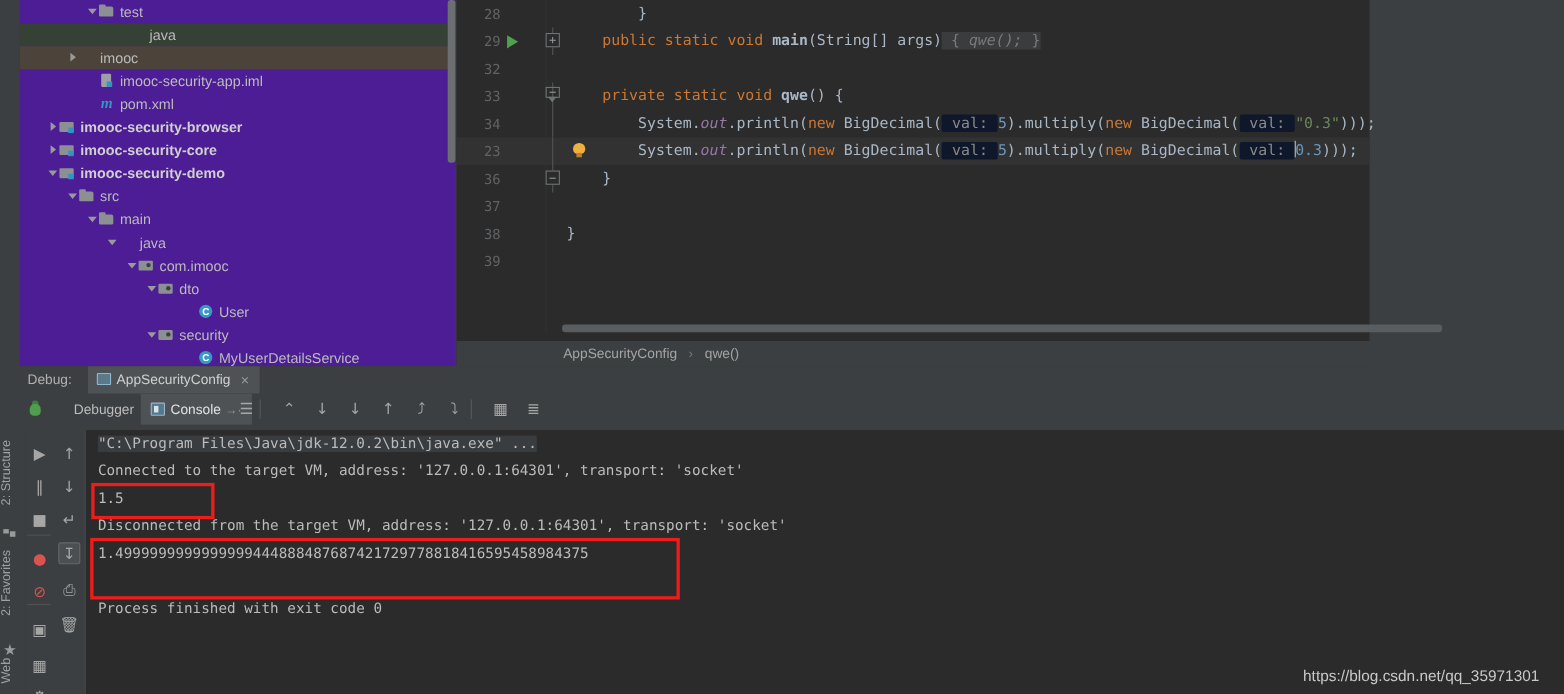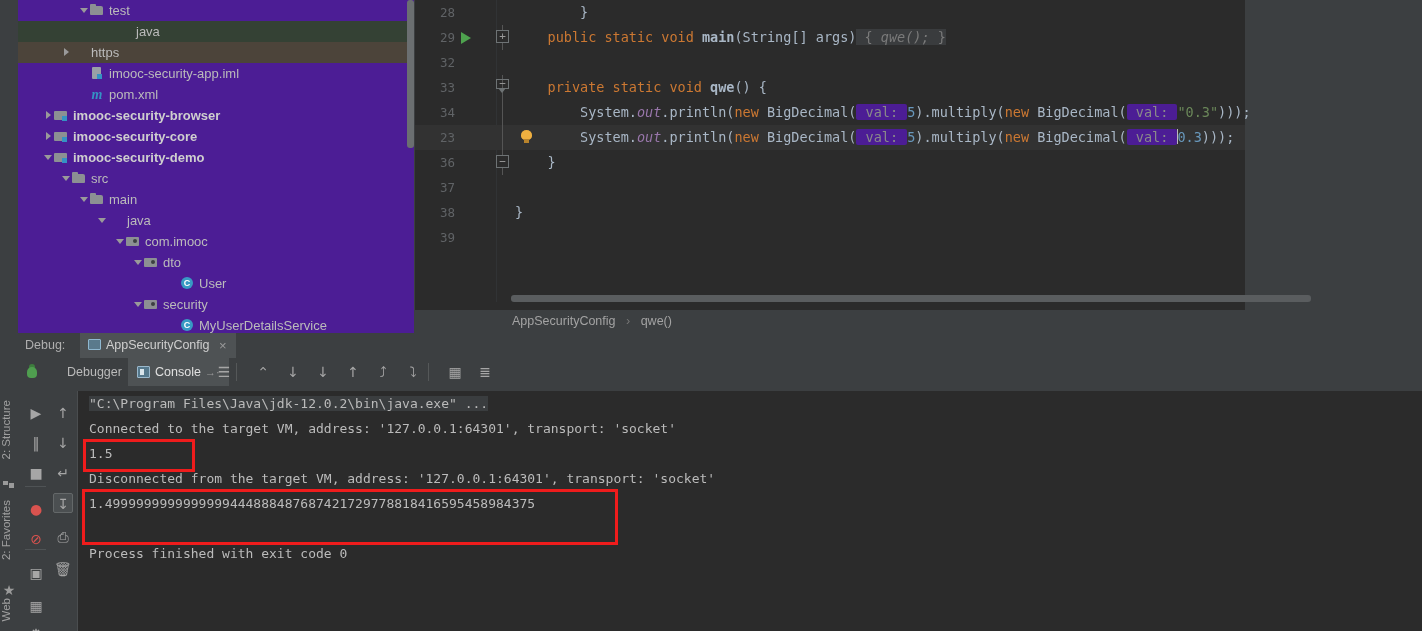--- a/index.html
+++ b/index.html
@@ -162,21 +162,21 @@
     position: absolute; left: 100px; line-height: 25px;
     font-family: "DejaVu Sans Mono", monospace; font-size: 13.5px;
     color: #a9b7c6; white-space: pre;
   }
   .kw { color: #cc7832; }
   .mth-b { color: #a9b7c6; font-weight: bold; }
   .num { color: #6897bb; }
   .str { color: #6a8759; }
   .fld { color: #9876aa; font-style: italic; }
   .hint {
-    background: #4c1d95; color: #8a8a8a; font-style: normal;
+    background: #0f172a; color: #8a8a8a; font-style: normal;
     border-radius: 2px; padding: 0 1px;
   }
   .hintblk { background: #3a3c3e; color: #7a7a7a; }
   .caret {
     display: inline-block; width: 1px; height: 15px; background: #bbbbbb;
     vertical-align: -2px; margin-right: -1px;
   }
   #editor-hscroll {
     position: absolute; left: 96px; bottom: 31px; width: 1326px; height: 7px;
   }
@@ -323,21 +323,21 @@
 </head>
 <body>
 
 <div id="app">
 
   <div id="top-area">
 
     <div id="project-tree">
         <div class="tree-row"><span style="display: inline-block; width: 62px; height: 21px;"></span><span class="tw down"></span><span class="ic folder"></span><span class="tlabel">test</span></div>
         <div class="tree-row sel-green"><span style="display: inline-block; width: 89px; height: 21px;"></span><span class="tw "></span><span class="ic folder-green"></span><span class="tlabel">java</span></div>
-        <div class="tree-row sel-brown"><span style="display: inline-block; width: 44px; height: 21px;"></span><span class="tw right"></span><span class="ic folder-orange"></span><span class="tlabel">https</span></div>
+        <div class="tree-row sel-brown"><span style="display: inline-block; width: 44px; height: 21px;"></span><span class="tw right"></span><span class="ic folder-orange"></span><span class="tlabel">imooc</span></div>
         <div class="tree-row"><span style="display: inline-block; width: 62px; height: 21px;"></span><span class="tw "></span><span class="ic iml"></span><span class="tlabel">imooc-security-app.iml</span></div>
         <div class="tree-row"><span style="display: inline-block; width: 62px; height: 21px;"></span><span class="tw "></span><span class="ic maven">m</span><span class="tlabel">pom.xml</span></div>
         <div class="tree-row"><span style="display: inline-block; width: 26px; height: 21px;"></span><span class="tw right"></span><span class="ic module"></span><span class="tlabel bold">imooc-security-browser</span></div>
         <div class="tree-row"><span style="display: inline-block; width: 26px; height: 21px;"></span><span class="tw right"></span><span class="ic module"></span><span class="tlabel bold">imooc-security-core</span></div>
         <div class="tree-row"><span style="display: inline-block; width: 26px; height: 21px;"></span><span class="tw down"></span><span class="ic module"></span><span class="tlabel bold">imooc-security-demo</span></div>
         <div class="tree-row"><span style="display: inline-block; width: 44px; height: 21px;"></span><span class="tw down"></span><span class="ic folder"></span><span class="tlabel">src</span></div>
         <div class="tree-row"><span style="display: inline-block; width: 62px; height: 21px;"></span><span class="tw down"></span><span class="ic folder"></span><span class="tlabel">main</span></div>
         <div class="tree-row"><span style="display: inline-block; width: 80px; height: 21px;"></span><span class="tw down"></span><span class="ic folder-blue"></span><span class="tlabel">java</span></div>
         <div class="tree-row"><span style="display: inline-block; width: 98px; height: 21px;"></span><span class="tw down"></span><span class="ic pkg"></span><span class="tlabel">com.imooc</span></div>
         <div class="tree-row"><span style="display: inline-block; width: 116px; height: 21px;"></span><span class="tw down"></span><span class="ic pkg"></span><span class="tlabel">dto</span></div>
@@ -538,13 +538,14 @@
         <div class="cline">Disconnected from the target VM, address: '127.0.0.1:64301', transport: 'socket'</div>
         <div class="cline">1.4999999999999999444888487687421729778818416595458984375</div>
         <div class="cline"></div>
         <div class="cline">Process finished with exit code 0</div>
       </div>
   </div>
 
   <div class="redbox" id="rb0" style="left: 83px; top: 439px; width: 112px; height: 33px; border-color: rgb(239, 28, 28);"></div>
   <div class="redbox" id="rb1" style="left: 82px; top: 489px; width: 536px; height: 56px; border-color: rgb(239, 28, 28);"></div>
 
+  <div id="watermark">https://blog.csdn.net/qq_35971301</div>
 </div>
 
 </body></html>

